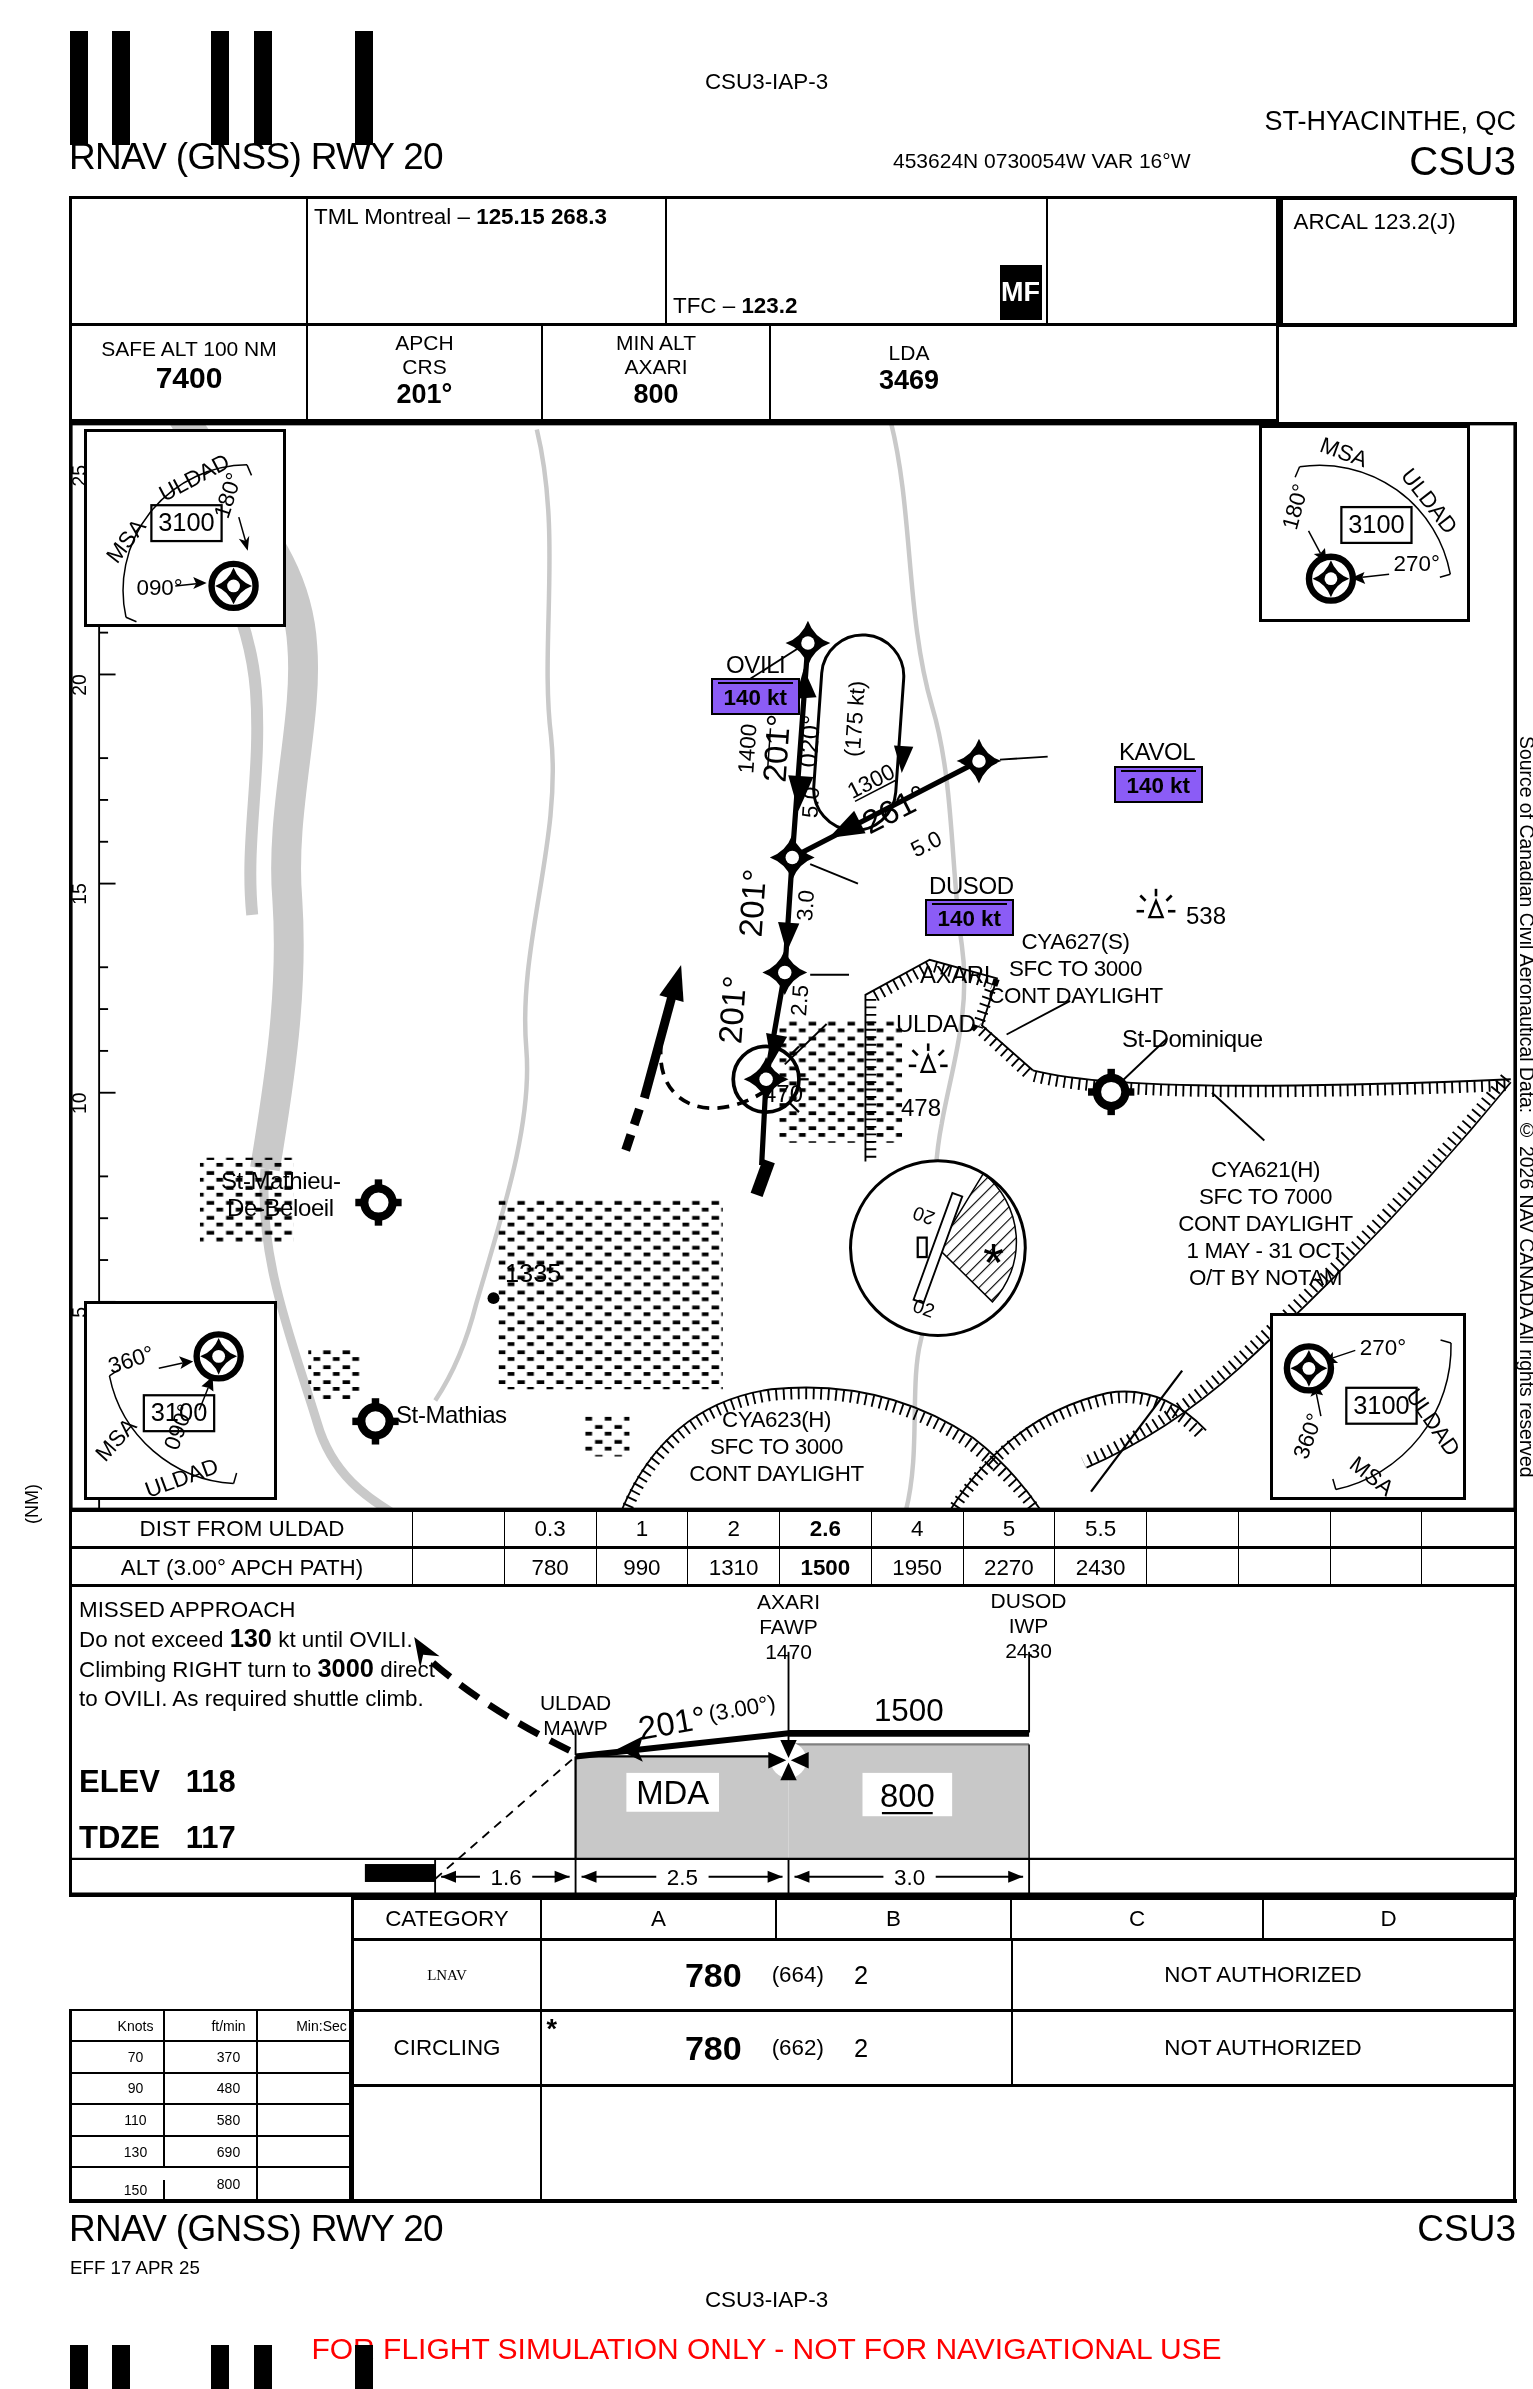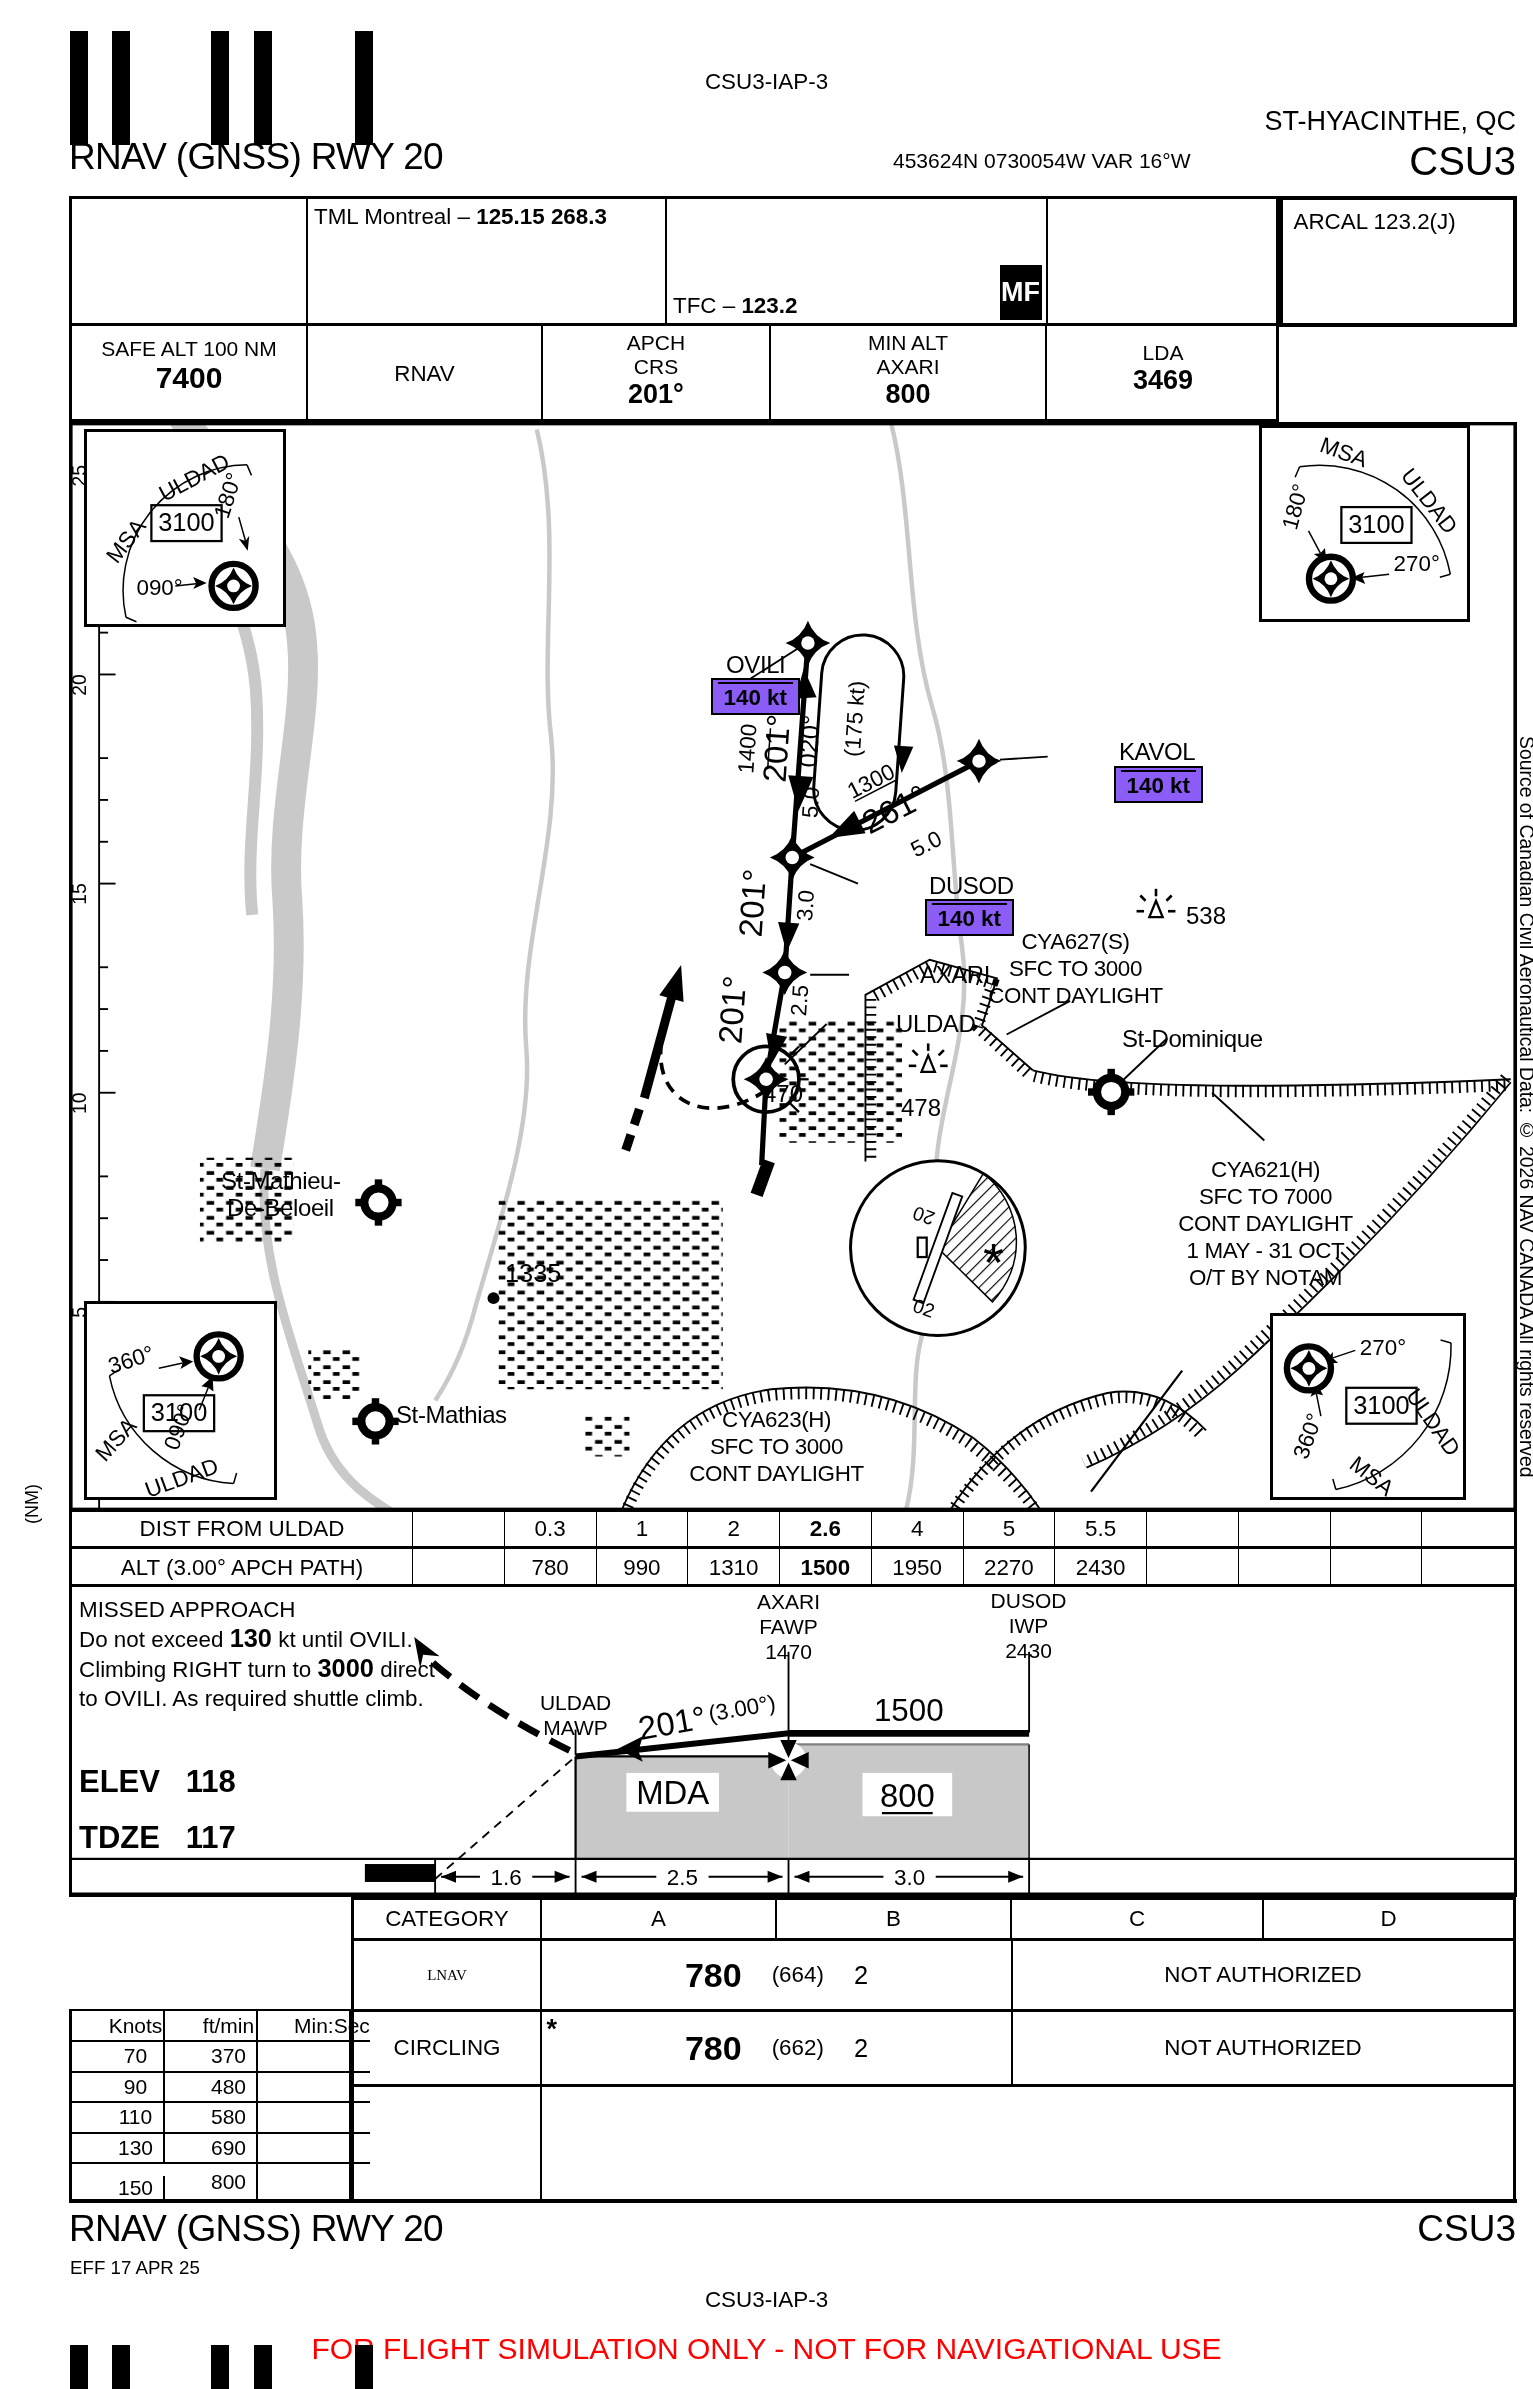--- a/index.html
+++ b/index.html
@@ -22,21 +22,21 @@
   .cell { border-right:2.2px solid #000; position:relative; }
   .cell:last-child { border-right:none; }
   
   #dist-grid .dcell { border-right:1.5px solid #000; border-bottom:1.5px solid #000;
      display:flex; align-items:center; justify-content:center; font-size:22.4px; }
   
   .mcell { border-right:2.2px solid #000; border-bottom:3px solid #000;
      display:flex; align-items:center; justify-content:center; }
   
   .rcell { border-right:2.2px solid #000; border-bottom:2.2px solid #000;
-     display:flex; align-items:center; justify-content:center; font-size:21px;padding-left:36px; }
+     display:flex; align-items:center; justify-content:center; font-size:14px;padding-left:36px; }
   .spdbox { border:2.2px solid #000; background:#8b5cf6; text-align:center; padding:1.5px 4.5px; }
   .spdbox span { display:inline-block; border-top:2.2px solid #000; padding:1.5px 6px 0 6px;
      font-weight:bold; font-size:22.4px; white-space:nowrap; }
   .wplbl { font-size:24px; letter-spacing:-0.4px; }
   .cyatxt { font-size:22.4px; line-height:27px; text-align:center; letter-spacing:-0.4px; }
 </style>
 </head>
 <body>
 
 <div id="page">
@@ -65,21 +65,20 @@
         <div class="abs nw" style="left:6px;bottom:4.5px;font-size:22.4px;"><span>TFC – </span><span class="b">123.2</span></div>
         <div class="abs" style="right:4.5px;bottom:3px;width:42px;height:55px;background:#000;color:#fff;display:flex;align-items:center;justify-content:center;font-weight:bold;font-size:27px;">MF</div>
       </div>
       <div class="cell"></div>
     </div>
     <div class="grid" style="grid-template-columns:236px 235px 228px 276px 232px;height:96px;">
       <div class="cell ctr">
         <div style="margin-top:10.5px;font-size:21px;">SAFE ALT 100 NM</div>
         <div class="b" style="font-size:30px;">7400</div>
       </div>
-      <div class="cell ctr" style="display:flex;align-items:center;justify-content:center;font-size:22.4px;">RNAV</div>
       <div class="cell ctr">
         <div style="margin-top:4.5px;font-size:21px;">APCH</div>
         <div style="font-size:21px;">CRS</div>
         <div class="b" style="font-size:27px;">201°</div>
       </div>
       <div class="cell ctr">
         <div style="margin-top:4.5px;font-size:21px;">MIN ALT</div>
         <div style="font-size:21px;">AXARI</div>
         <div class="b" style="font-size:27px;">800</div>
       </div>

